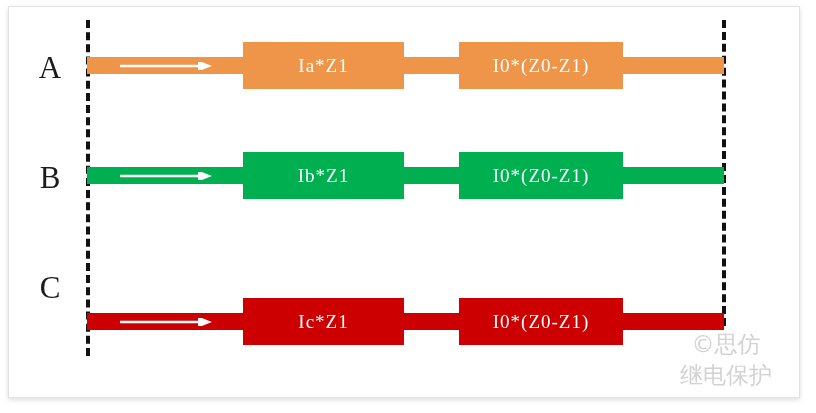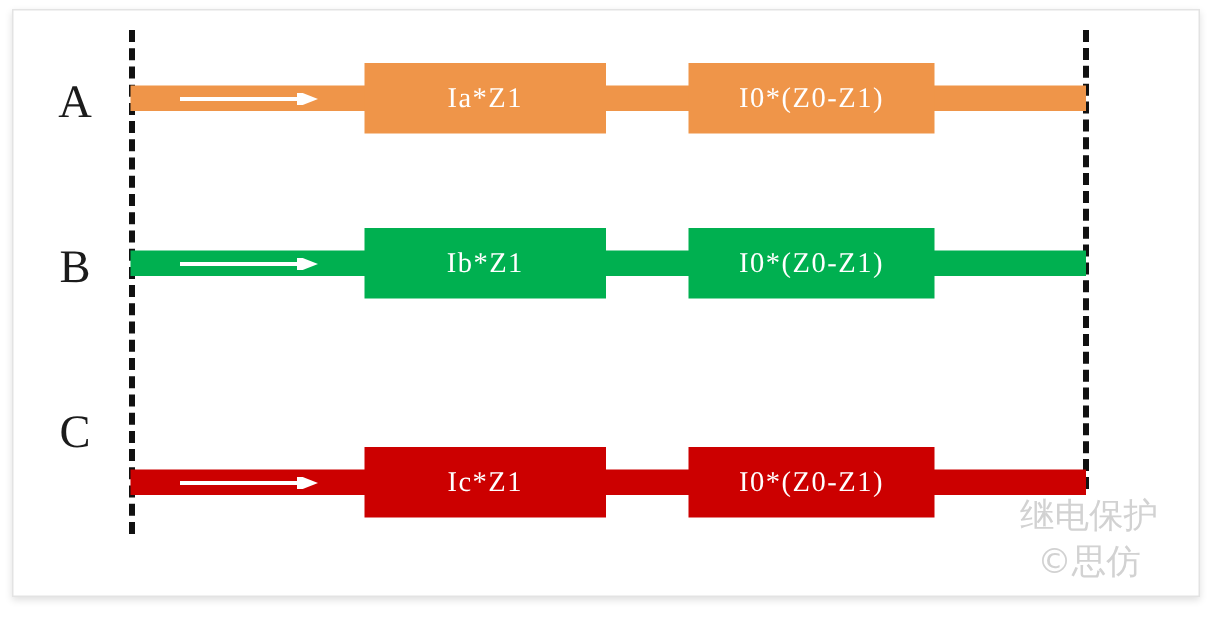--- a/index.html
+++ b/index.html
@@ -169,17 +169,17 @@
     <svg class="arrow" viewBox="0 0 92 8">
       <line x1="0" y1="4" x2="80" y2="4" stroke="#ffffff" stroke-width="2.6"></line>
       <polygon points="92,4 78,9.5 78,-1.5" fill="#ffffff"></polygon>
     </svg>
 
     <div class="block block-1">Ic*Z1</div>
     <div class="block block-2">I0*(Z0-Z1)</div>
   </div>
 
   <div class="watermark">
+    <div>©思仿</div>
     <div>继电保护</div>
-    <div>©思仿</div>
   </div>
 
 </div>
 
 </body></html>

